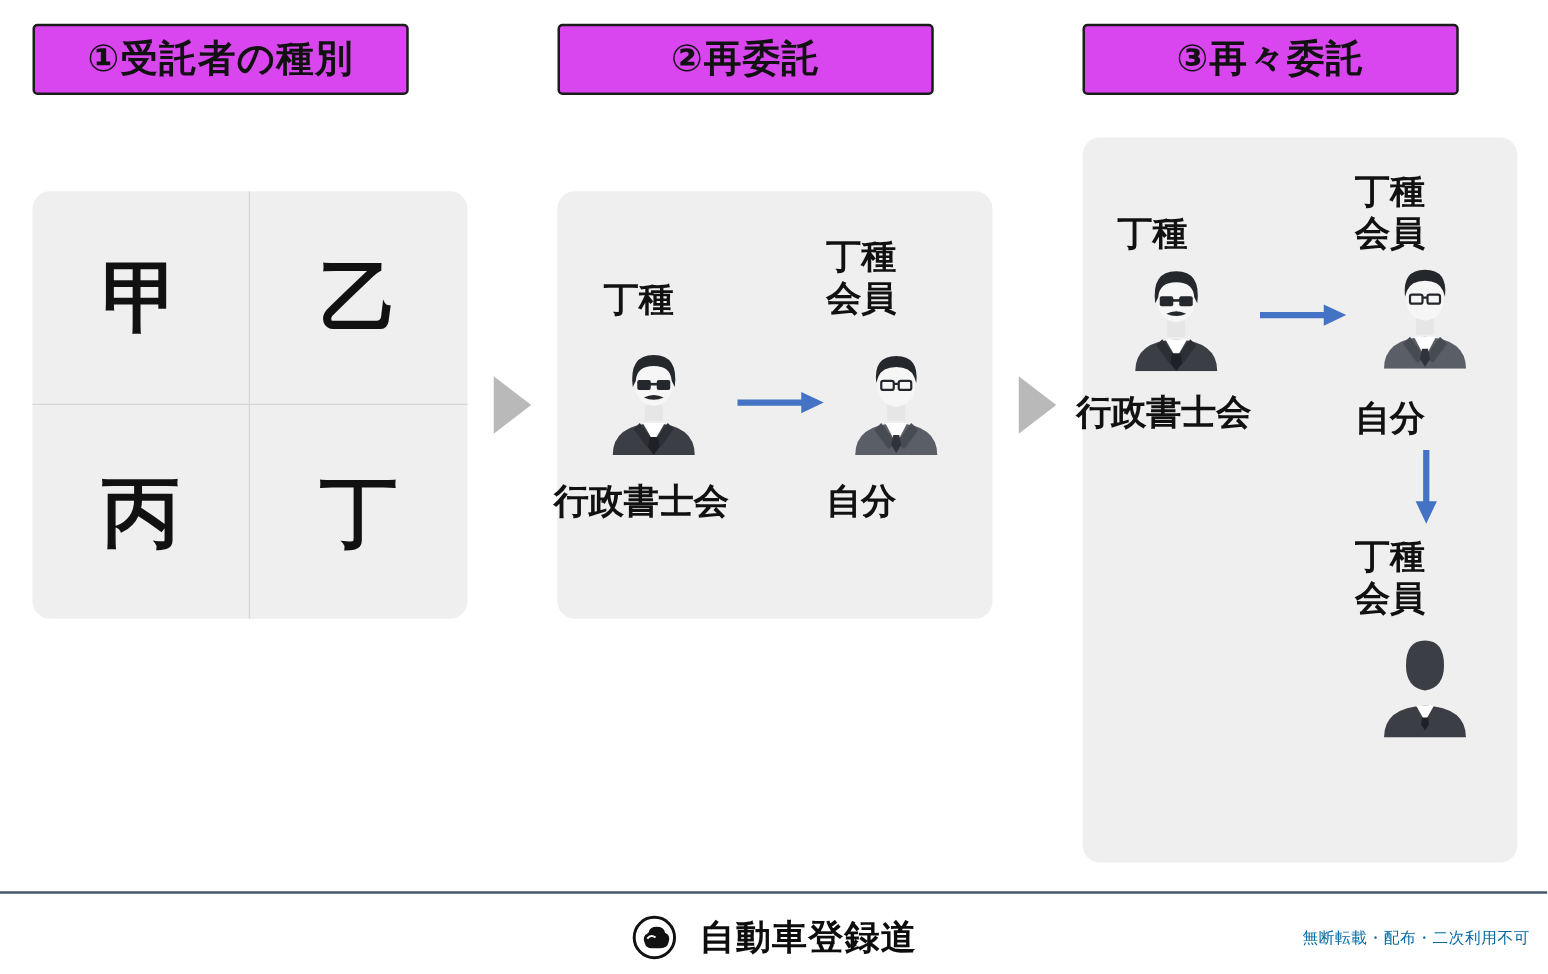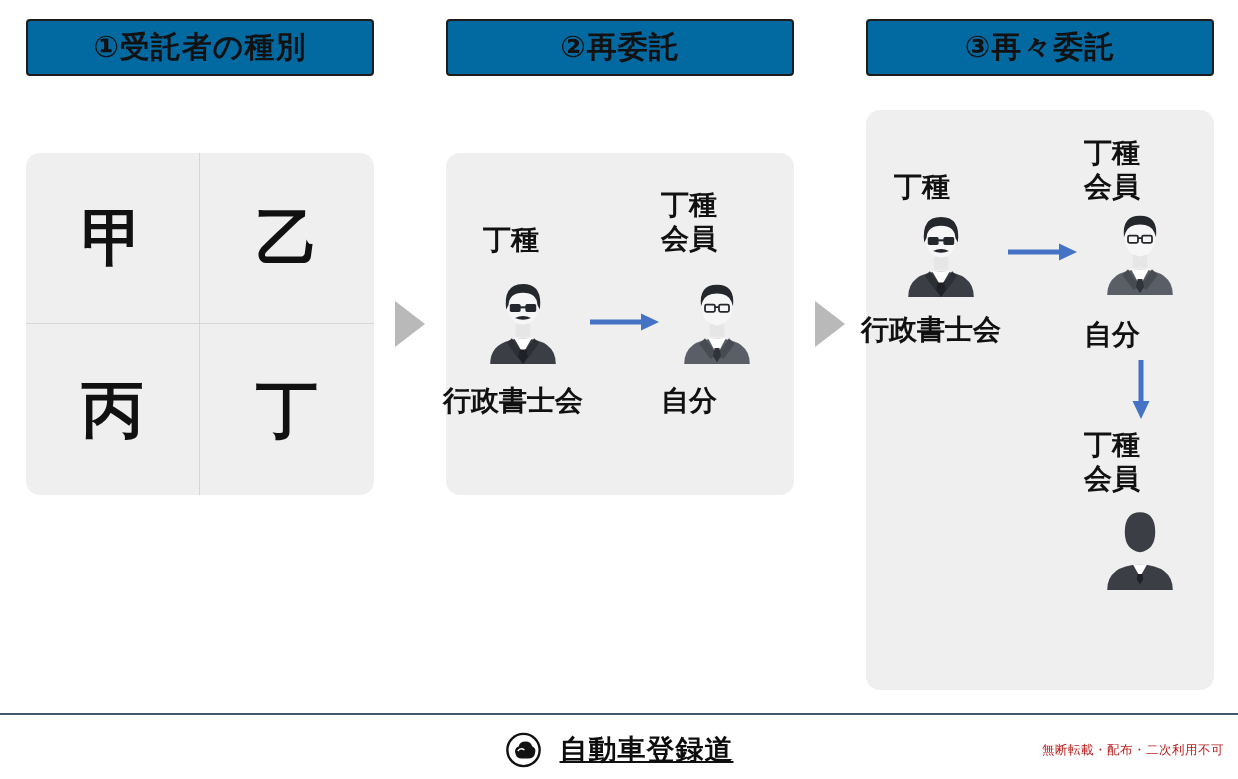--- a/index.html
+++ b/index.html
@@ -10,22 +10,22 @@
   }
   .canvas {
     position:relative;
     width:1238px; height:779px;
     background:#ffffff;
     overflow:hidden;
   }
   
   .header-box {
     position:absolute; top:19px;
-    width:348px; height:57px;
-    background:#0369a1;
+    width:301px; height:57px;
+    background:#d946ef;
     border:2px solid #1c1c1c;
     border-radius:4px;
     display:flex; align-items:center; justify-content:center;
   }
   .header-box span {
     font-size:30px; font-weight:700; letter-spacing:1px; color:#111;
   }
   
   .panel {
     position:absolute;
@@ -63,28 +63,28 @@
   }
 
   
   .footer-line {
     position:absolute; left:0; top:713px;
     width:1238px; height:2px; background:#44586c;
   }
   .logo {
     position:absolute; left:50%; top:731px;
     transform:translateX(-50%);
-    display:flex; gap:17px;text-decoration:underline;
+    display:flex; gap:17px;
   }
   .logo-text {
     font-size:28px; font-weight:900; letter-spacing:1px; color:#0d0d0d;
   }
   .notice {
     position:absolute; right:14px; top:742px;
-    font-size:12.5px; color:#b91c1c; letter-spacing:0.5px;
+    font-size:12.5px; color:#0369a1; letter-spacing:0.5px;
   }
 </style>
 </head>
 <body>
 
 <div class="canvas">
 
   <div class="header-box" style="left:26px;">
     <span>①受託者の種別</span>
   </div>

